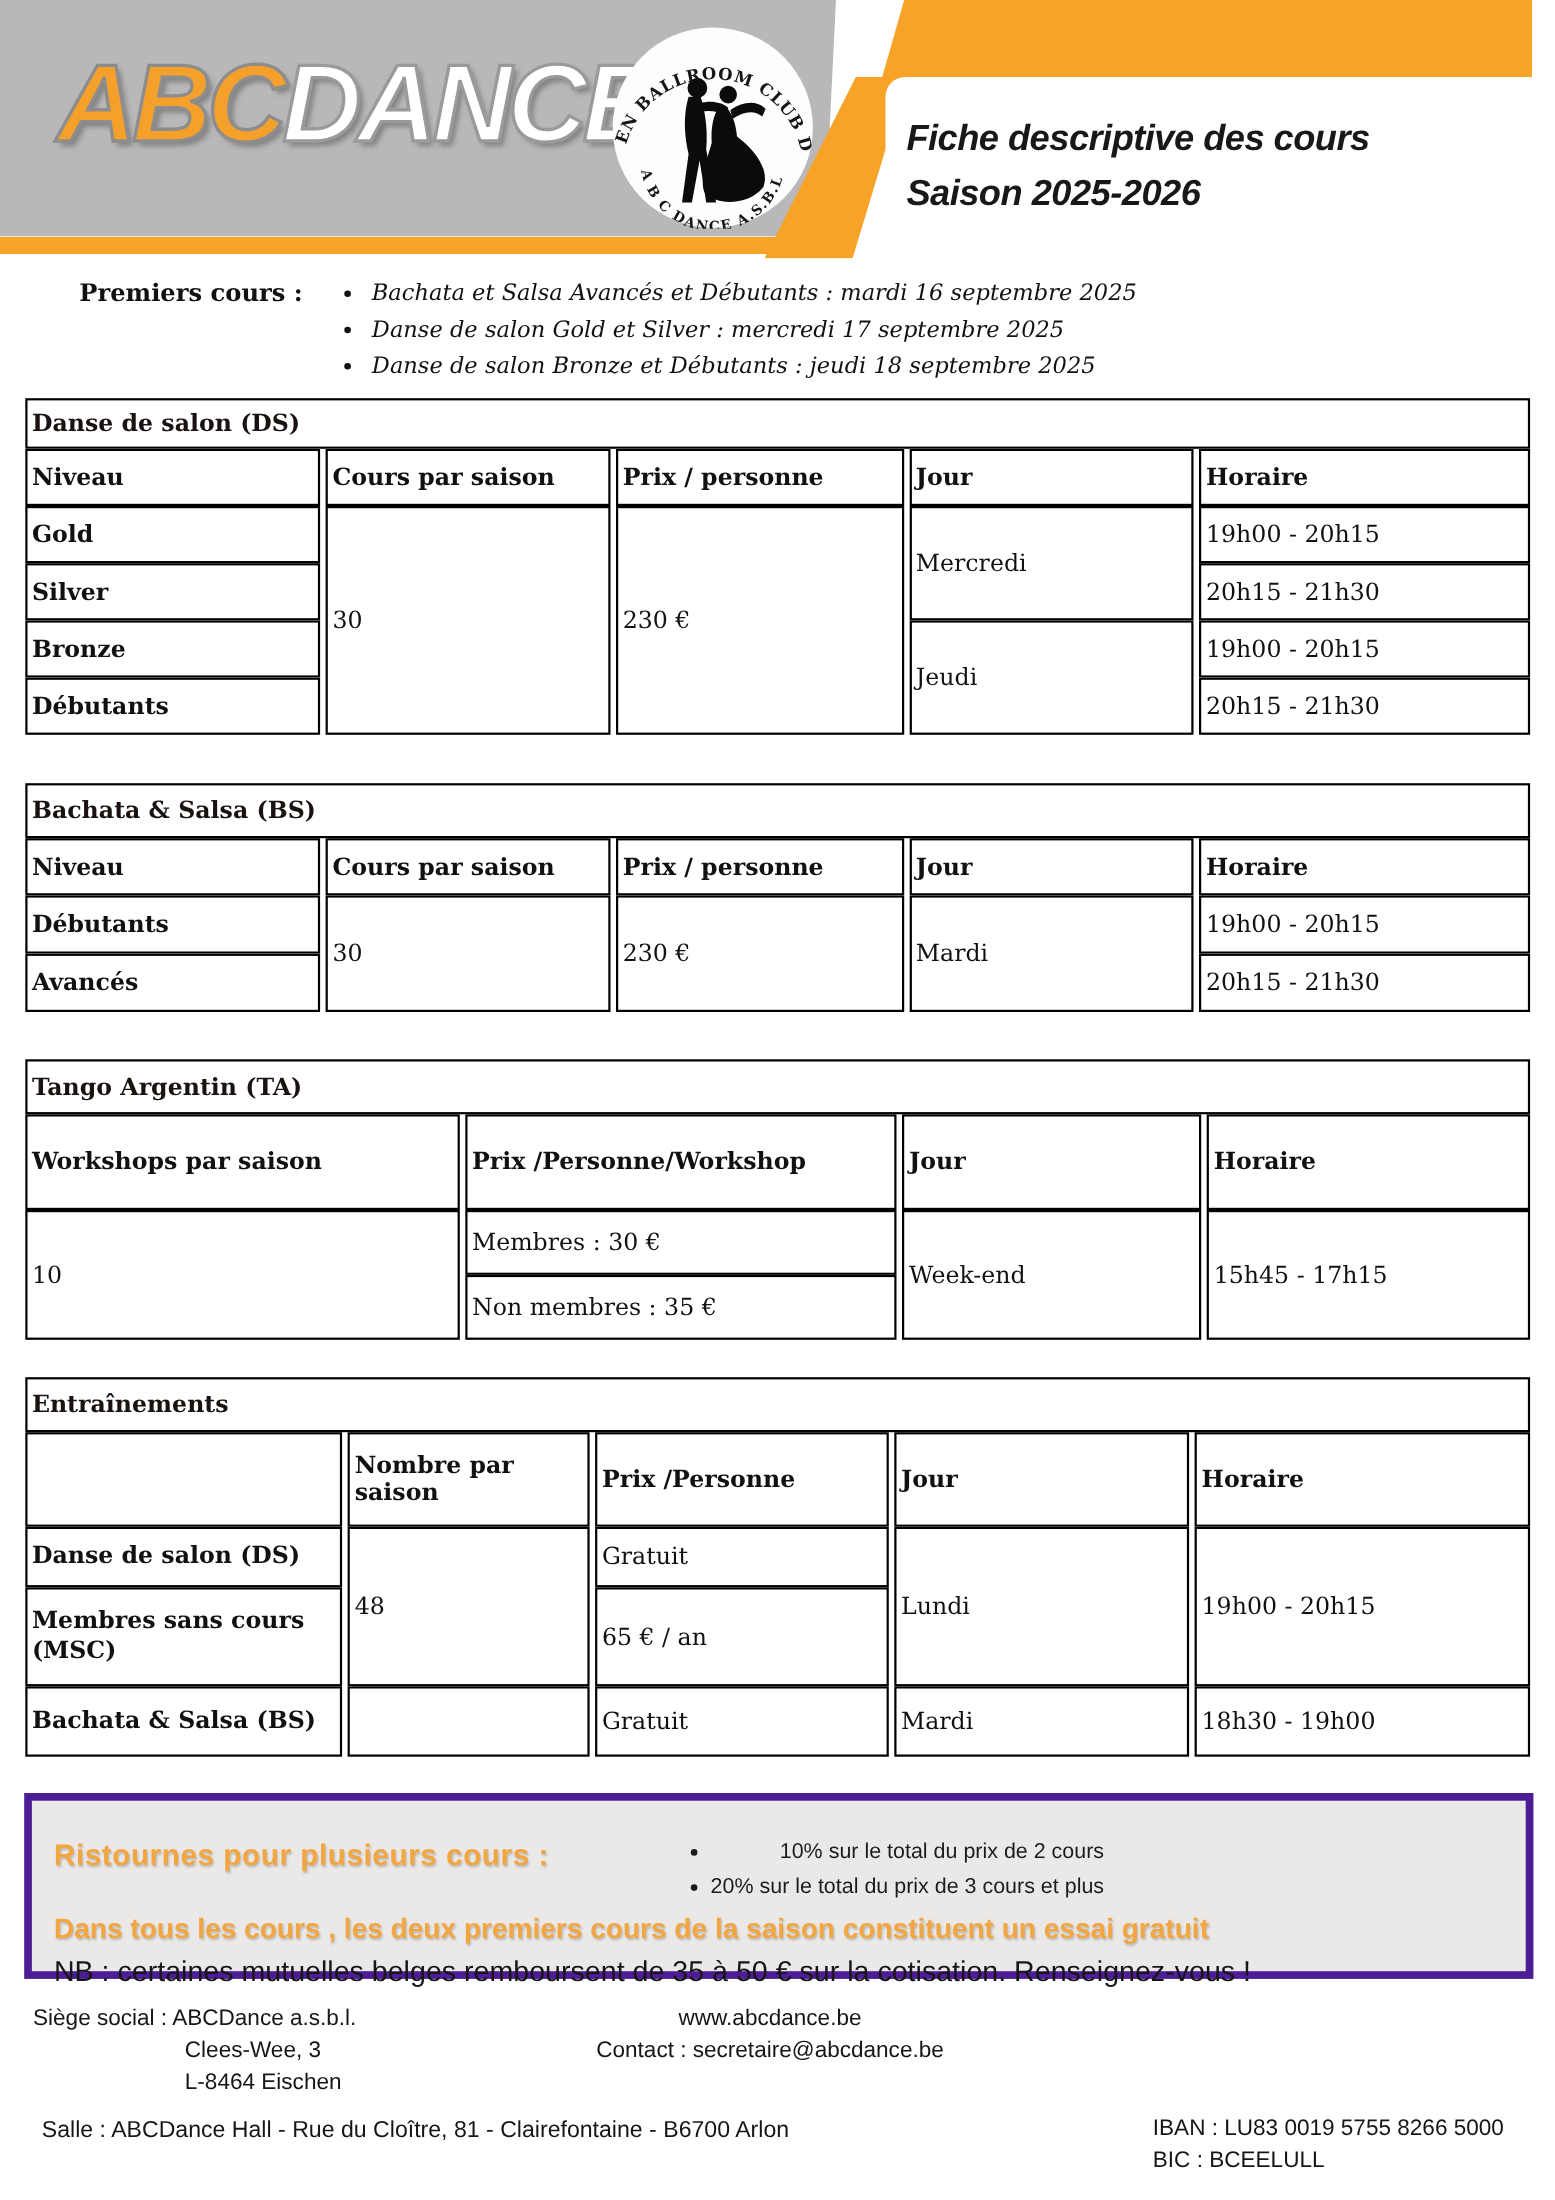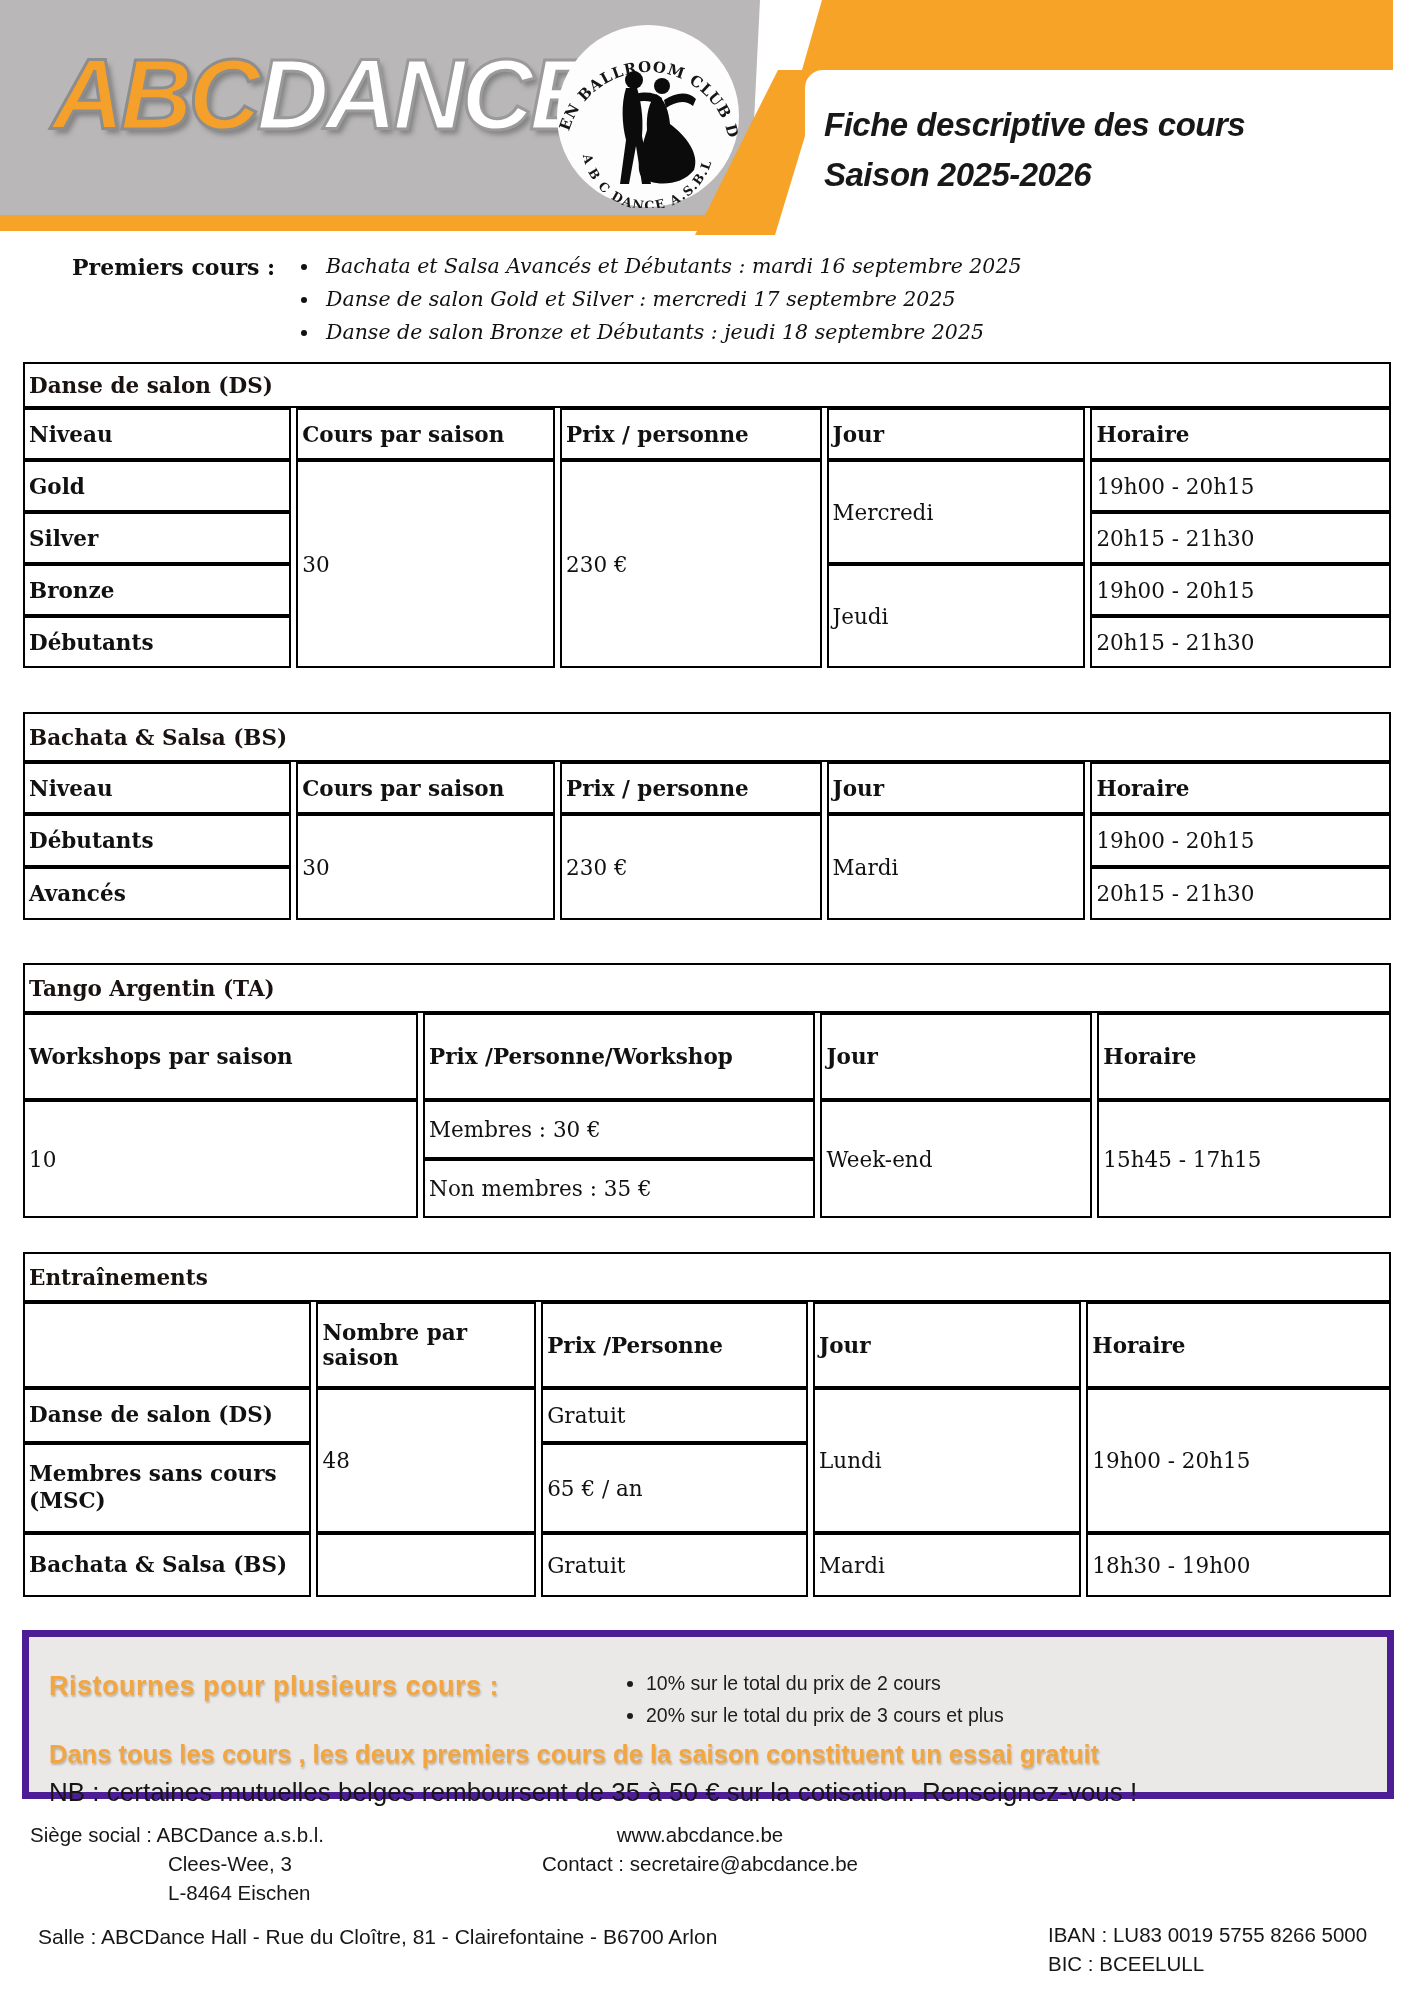--- a/index.html
+++ b/index.html
@@ -24,21 +24,21 @@
             font-weight:bold;font-style:italic;font-size:100px;line-height:1.08;letter-spacing:-4px;
             white-space:nowrap;}
   .logotype .abc{color:#f5a02b;-webkit-text-stroke:3px #8d8d8d;
                  text-shadow:4px 5px 5px rgba(90,90,90,.55);}
   .logotype .dnc{color:#ffffff;-webkit-text-stroke:3px #9a9a9a;
                  text-shadow:4px 5px 5px rgba(90,90,90,.55);}
   .club-badge{position:absolute;left:556px;top:24px;width:184px;height:184px;}
   
   .premiers{position:absolute;left:0;top:250px;width:1414px;}
   .pc-label{position:absolute;left:72px;top:4px;font-weight:bold;font-size:22px;}
-  .pc-list{position:absolute;left:296px;top:0;margin:0;padding:0 0 0 24px;
+  .pc-list{position:absolute;left:308px;top:0;margin:0;padding:0 0 0 24px;
            font-style:italic;font-size:20.5px;line-height:33px;}
   .pc-list li{margin:0;padding-left:6px;}
   
   .tblwrap{position:absolute;left:18px;width:1378px;}
   table.ctable{border-collapse:separate;border-spacing:5px 0;width:100%;table-layout:fixed;}
   table.ctable td{border:2px solid #000;text-align:left;vertical-align:middle;
                   background:#fff;font-size:21.5px;padding:0 4px;box-sizing:border-box;}
   td.ttl{background:#f7a327;font-weight:bold;font-size:23px;color:#191210;}
   td.hd{background:#b3b0b0;font-weight:bold;font-size:22px;margin-left:34px;}
   td.lvl{font-weight:bold;}
@@ -48,21 +48,21 @@
   .t-bs{top:712px;} .t-bs tr.rt{height:50px;} .t-bs tr.rh{height:52px;} .t-bs tr.rd{height:53px;}
   .t-ta{top:963px;} .t-ta tr.rt{height:50px;margin-left:20px;} .t-ta tr.rh{height:87px;} .t-ta tr.rd{height:59px;}
   .t-tr{top:1252px;} .t-tr tr.rt{height:50px;} .t-tr tr.rh{height:86px;}
   .t-tr tr.r1{height:55px;} .t-tr tr.r2{height:90px;} .t-tr tr.r3{height:64px;}
   
   .rist{position:absolute;left:22px;top:1630px;width:1372px;height:169px;background:#eae9e7;
         border:7px solid #4c1d95;box-sizing:border-box;font-family:"Liberation Sans",sans-serif;}
   .rist-head{position:absolute;left:20px;top:34px;font-size:27px;font-weight:bold;color:#f3a640;
              letter-spacing:0.5px;text-shadow:1px 2px 2px rgba(110,110,110,.4);}
   .rist-bullets{position:absolute;left:595px;top:30px;margin:0;padding:0 0 0 22px;
-                font-size:19.5px;line-height:32px;color:#1c1c1c;}
+                font-size:19.5px;line-height:32px;color:#1c1c1c;text-align:right;}
   .rist-line2{position:absolute;left:20px;top:103px;font-size:25.5px;font-weight:bold;color:#f3a640;
               text-shadow:1px 2px 2px rgba(110,110,110,.4);}
   .rist-nb{position:absolute;left:20px;top:140px;font-size:26px;color:#161616;}
   
   .foot{font-family:"Liberation Sans",sans-serif;font-size:20.5px;color:#161616;line-height:29px;}
   .f-siege{position:absolute;left:30px;top:1820px;}
   .f-siege .ind{padding-left:138px;}
   .f-contact{position:absolute;left:490px;top:1820px;width:420px;text-align:center;}
   .f-bank{position:absolute;left:1048px;top:1880px;margin-top:40px;}
   .f-salle{position:absolute;left:38px;top:1922px;font-size:21px;}

